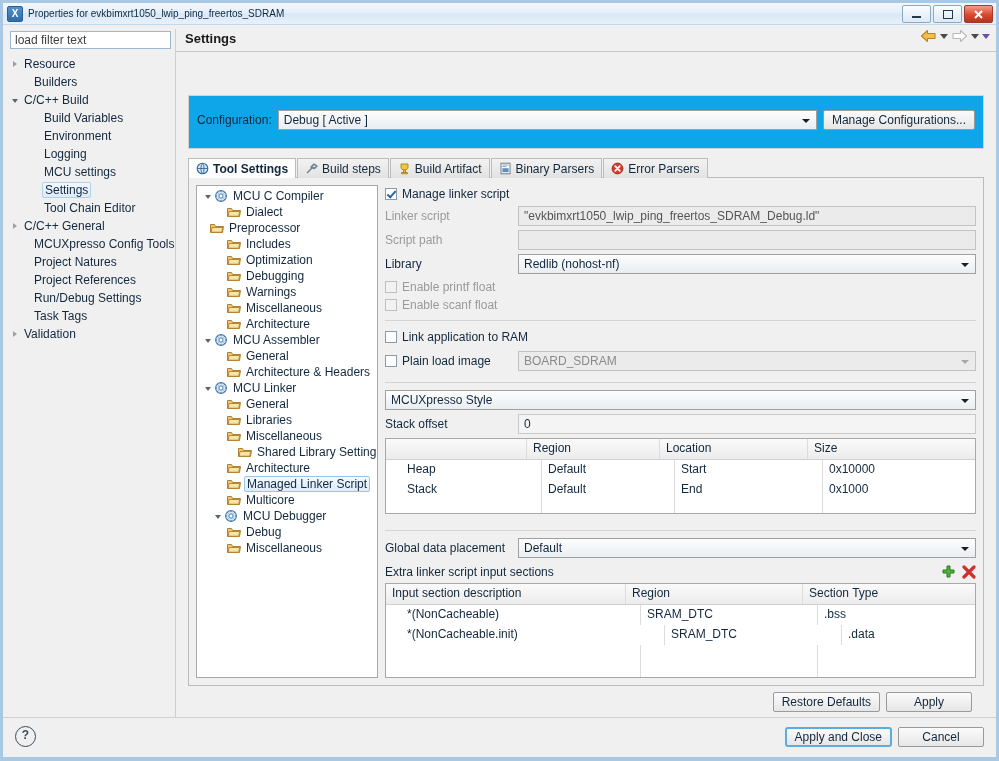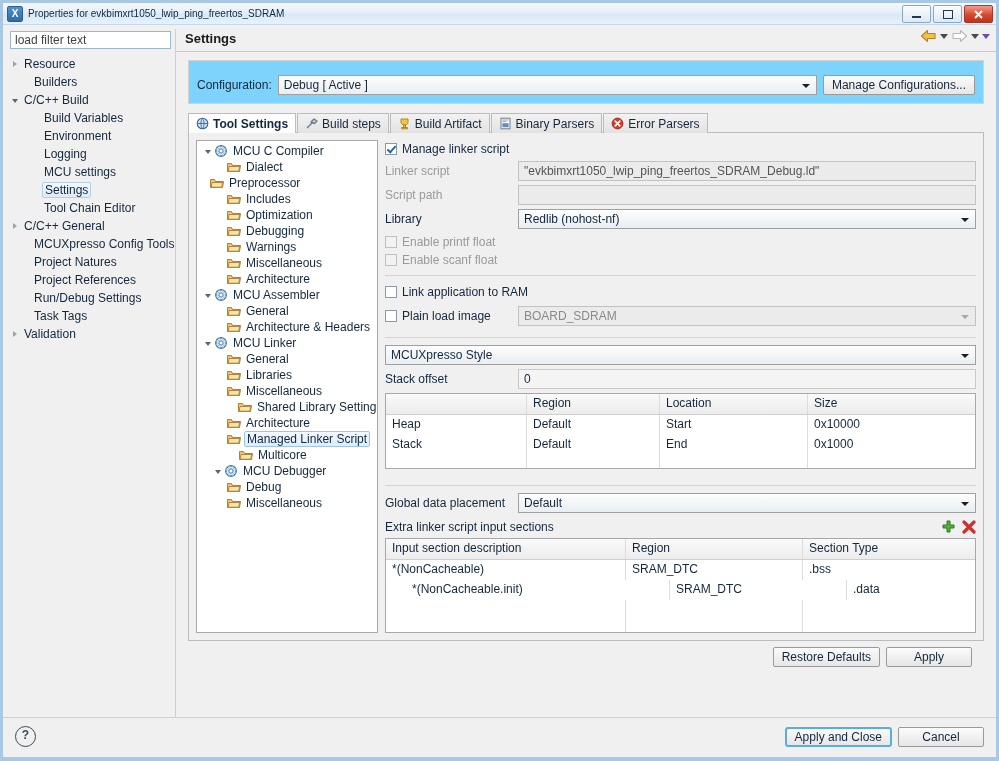--- a/index.html
+++ b/index.html
@@ -123,22 +123,22 @@
     height:20px;box-sizing:border-box;
     border:1px solid #9a9a9a;border-radius:2px;
     background:linear-gradient(to bottom,#fbfbfb,#e6e6e6);
     font-size:12px;color:#13283d;padding:0 8px;line-height:18px;
     white-space:nowrap;
   }
   .btn.default{
     border:2px solid #5aade2;border-radius:3px;line-height:16px;
   }
   .cfgbox{
-    border:1px solid #d2d2d2;background:#7dd3fc;
-    padding:7px 8px 8px 8px;box-sizing:border-box;
+    border:1px solid #d2d2d2;background:#0ea5e9;
+    padding:7px 8px 18px 8px;box-sizing:border-box;margin-top:35px;
   }
   
   .tabs{display:flex;align-items:flex-end;margin-top:9px;height:20px;}
   .tab{
     height:20px;box-sizing:border-box;
     display:flex;align-items:center;gap:4px;
     padding:0 7px;font-size:12px;color:#13283d;
     border:1px solid #bcbcbc;border-bottom:none;
     background:linear-gradient(to bottom,#f2f2f2,#e2e2e2);
     margin-right:1px;white-space:nowrap;
@@ -201,21 +201,21 @@
   .grid{
     border:1px solid #a8a8a8;background:#fff;
     box-sizing:border-box;overflow:hidden;
   }
   .ghead{display:flex;height:20px;background:linear-gradient(to bottom,#fafafa,#ececec);border-bottom:1px solid #d0d0d0;}
   .gh{
     font-size:12px;color:#13283d;line-height:19px;
     padding:0 6px;box-sizing:border-box;
     border-right:1px solid #dcdcdc;overflow:hidden;white-space:nowrap;
   }
-  .grow{display:flex;height:20px;}
+  .grow{display:flex;height:20px;padding-left:15px;}
   .gc{
     font-size:12px;color:#13283d;line-height:19px;
     padding:0 6px;box-sizing:border-box;
     border-right:1px solid #dcdcdc;overflow:hidden;white-space:nowrap;
   }
   .secthead{display:flex;align-items:center;height:20px;}
   .secthead .t{font-size:12px;color:#13283d;flex:1 1 auto;}
   .plusico{width:15px;height:15px;position:relative;flex:0 0 15px;margin-right:6px;}
   .xico{width:14px;height:14px;position:relative;flex:0 0 14px;}
   
@@ -602,21 +602,21 @@
               <div class="ttnode" style="padding-left: 17px;">
                 <span class="tw"></span>
                 <span style="display: flex; align-items: center;">
                   <span class="ico-folder"><svg width="14" height="12" viewBox="0 0 14 12">
                       <path d="M0.5 2.5 L0.5 10.5 L12.5 10.5 L13.5 4.5 L5.5 4.5 L4.5 2.5 Z" fill="#f0c46a" stroke="#a8761f" stroke-width="0.9" stroke-linejoin="round"></path>
                       <path d="M2 5.5 L12.6 5.5 L11.8 10.2 L1.2 10.2 Z" fill="#fae2ac" stroke="#a8761f" stroke-width="0.8"></path>
                     </svg></span>
                 </span>
                 <span class="ttlabel sel">Managed Linker Script</span>
               </div>
-              <div class="ttnode" style="padding-left: 29px;">
+              <div class="ttnode" style="padding-left: 17px;">
                 <span class="tw"></span>
                 <span style="display: flex; align-items: center;">
                   <span class="ico-folder"><svg width="14" height="12" viewBox="0 0 14 12">
                       <path d="M0.5 2.5 L0.5 10.5 L12.5 10.5 L13.5 4.5 L5.5 4.5 L4.5 2.5 Z" fill="#f0c46a" stroke="#a8761f" stroke-width="0.9" stroke-linejoin="round"></path>
                       <path d="M2 5.5 L12.6 5.5 L11.8 10.2 L1.2 10.2 Z" fill="#fae2ac" stroke="#a8761f" stroke-width="0.8"></path>
                     </svg></span>
                 </span>
                 <span class="ttlabel">Multicore</span>
               </div>
               <div class="ttnode" style="padding-left: 14px;">
@@ -764,21 +764,21 @@
                   <div class="gh" style="width: 240px;">Input section description</div>
                   <div class="gh" style="width: 177px;">Region</div>
                   <div class="gh" style="width: auto; flex: 1 1 auto; border-right: none;">Section Type</div>
                 </div>
                 <div class="grow">
                   <div class="gc" style="width: 240px;">*(NonCacheable)</div>
                   <div class="gc" style="width: 177px;">SRAM_DTC</div>
                   <div class="gc" style="width: auto; flex: 1 1 auto; border-right: none;">.bss</div>
                 </div>
                 <div class="grow">
-                  <div class="gc" style="width: 264px; margin-left: 20px;">*(NonCacheable.init)</div>
+                  <div class="gc" style="width: 264px;">*(NonCacheable.init)</div>
                   <div class="gc" style="width: 177px;">SRAM_DTC</div>
                   <div class="gc" style="width: auto; flex: 1 1 auto; border-right: none;">.data</div>
                 </div>
                 <div class="grow">
                   <div class="gc" style="width: 240px;"></div>
                   <div class="gc" style="width: 177px;"></div>
                   <div class="gc" style="width: auto; flex: 1 1 auto; border-right: none;"></div>
                 </div>
                 <div class="grow">
                   <div class="gc" style="width: 240px;"></div>

